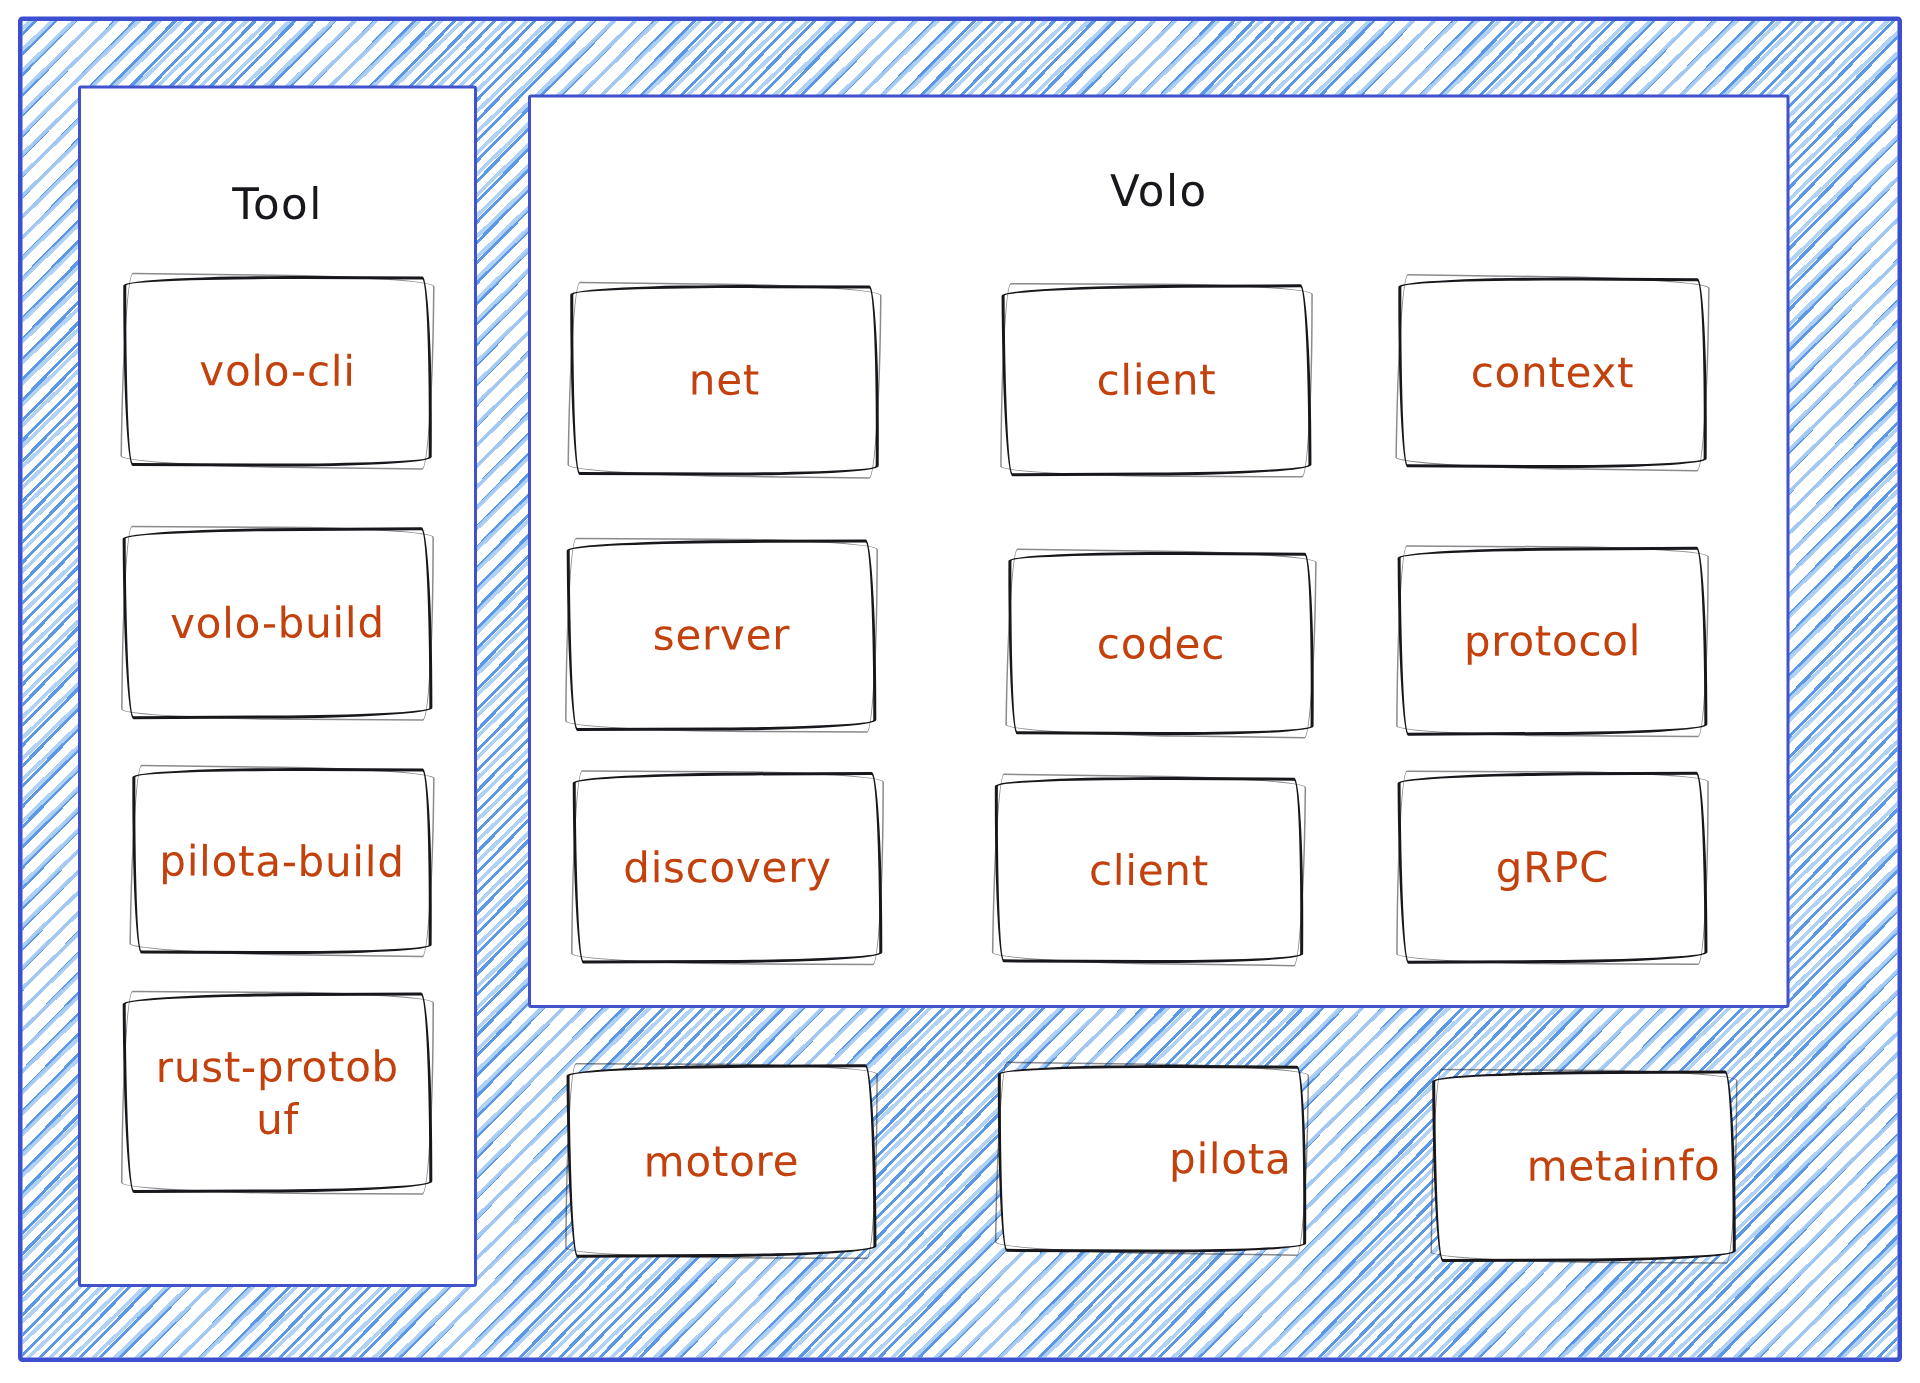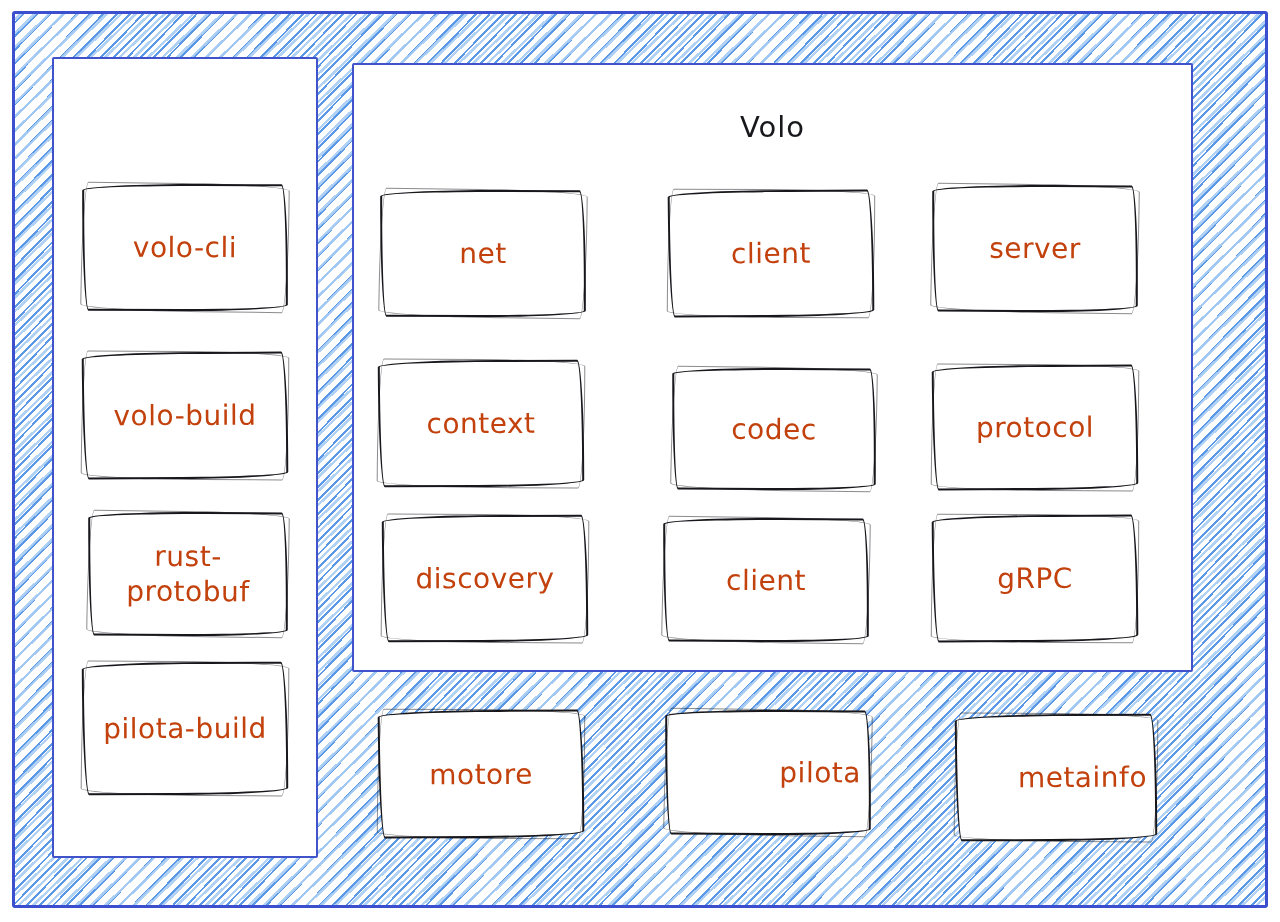--- a/index.html
+++ b/index.html
@@ -117,50 +117,51 @@
   .bottom-row .sketch-box:nth-child(1) { left: 363px; top: 0;   height: 128px; transform: rotate(-0.3deg); }
   .bottom-row .sketch-box:nth-child(2) { left: 650px; top: 0;   height: 125px; transform: rotate(0.25deg); justify-content: flex-end; }
   .bottom-row .sketch-box:nth-child(3) { left: 940px; top: 4px; width: 202px;  transform: rotate(-0.2deg); justify-content: flex-end; }
 </style>
 </head>
 <body>
 
 <div class="frame">
 
   <section class="panel tool-panel">
+    <h2 class="panel-title">Tool</h2>
     <div class="box-layer tool-list">
         <div class="sketch-box">
           <span class="box-label">volo-cli</span>
         </div>
         <div class="sketch-box">
           <span class="box-label">volo-build</span>
         </div>
         <div class="sketch-box">
-          <span class="box-label">rust-protobuf</span>
+          <span class="box-label">pilota-build</span>
         </div>
         <div class="sketch-box">
-          <span class="box-label">pilota-build</span>
+          <span class="box-label">rust-protobuf</span>
         </div>
       </div>
   </section>
 
   <section class="panel volo-panel">
     <h2 class="panel-title">Volo</h2>
     <div class="box-layer volo-grid">
         <div class="sketch-box">
           <span class="box-label">net</span>
         </div>
         <div class="sketch-box">
           <span class="box-label">client</span>
         </div>
         <div class="sketch-box">
-          <span class="box-label">server</span>
+          <span class="box-label">context</span>
         </div>
         <div class="sketch-box">
-          <span class="box-label">context</span>
+          <span class="box-label">server</span>
         </div>
         <div class="sketch-box">
           <span class="box-label">codec</span>
         </div>
         <div class="sketch-box">
           <span class="box-label">protocol</span>
         </div>
         <div class="sketch-box">
           <span class="box-label">discovery</span>
         </div>

